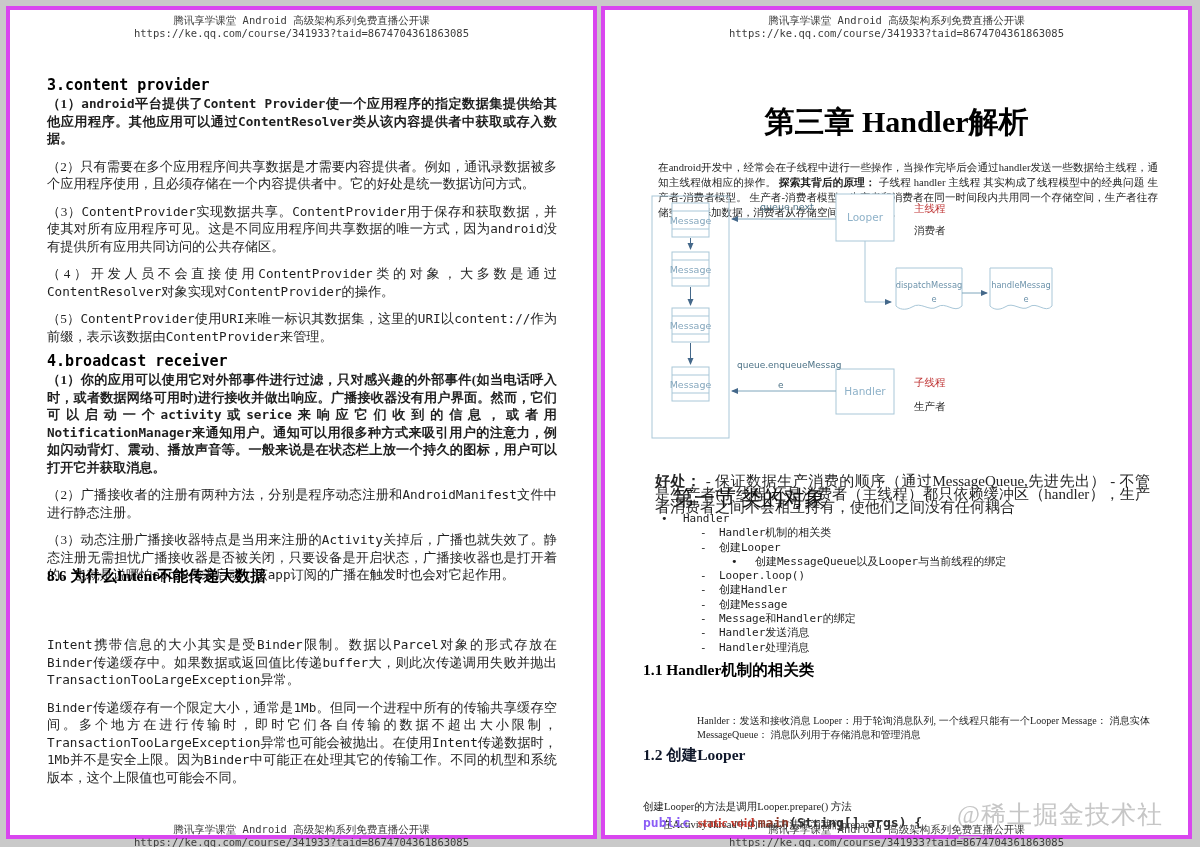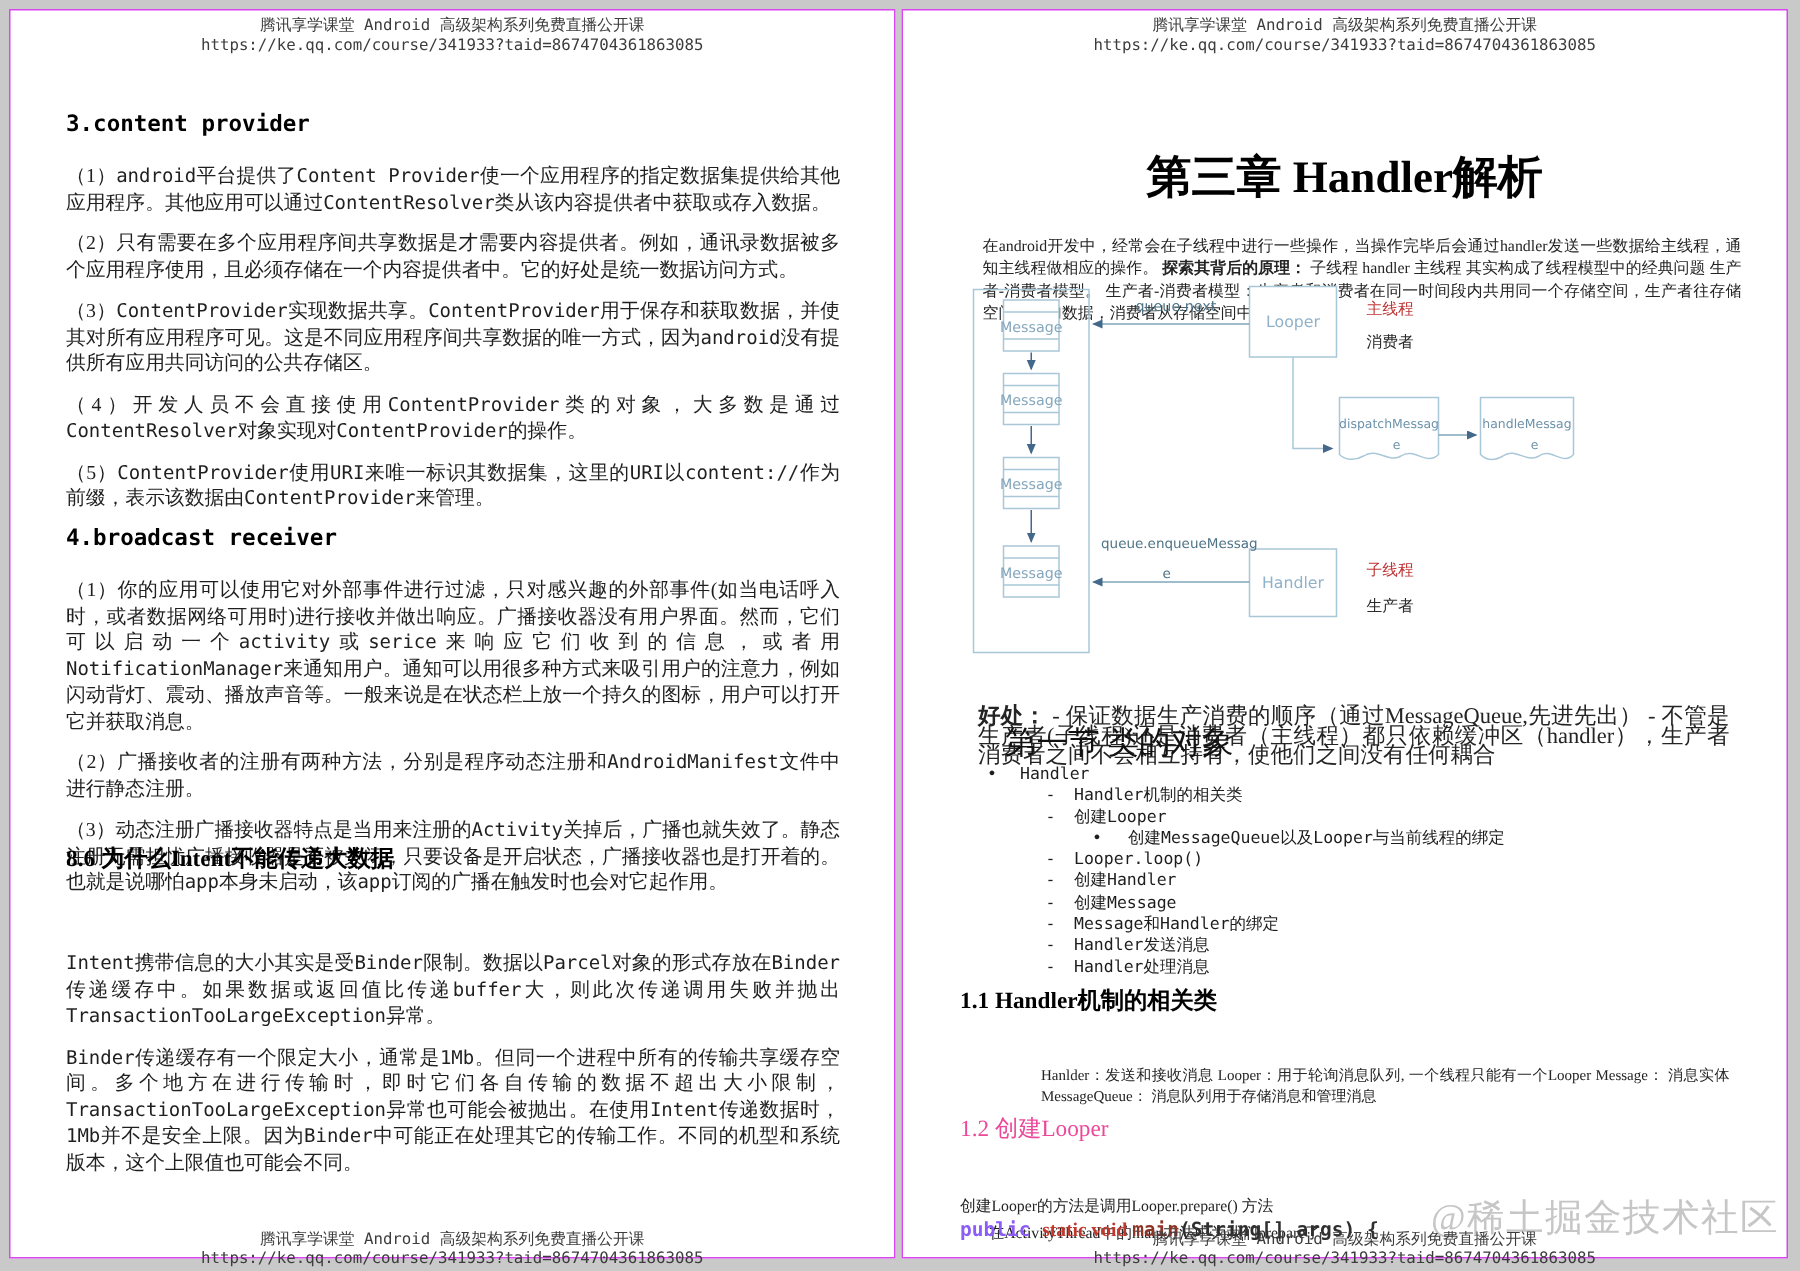--- a/index.html
+++ b/index.html
@@ -6,21 +6,21 @@
   body{
     width:1200px;height:847px;
     background:#c9c9c9;
     font-family:"Liberation Serif","DejaVu Serif",serif;
     overflow:hidden;position:relative;
     color:#1f1f1f;
   }
   .stage{position:absolute;left:0;top:0;width:1200px;height:847px;}
   .page{
     position:absolute;top:6px;width:591px;height:833px;
-    background:#ffffff;border:1px solid #d946ef;box-sizing:border-box;
+    background:#ffffff;border:4px solid #d946ef;box-sizing:border-box;
   }
   .page-left{left:6px;}
   .page-right{left:601px;}
 
   .pg-chrome{
     position:absolute;left:0;width:100%;text-align:center;
     font-family:"DejaVu Sans Mono","Liberation Mono",monospace;
     font-size:10.5px;line-height:12.5px;color:#3c3c3c;
   }
   .pg-header{top:4px;}
@@ -35,21 +35,21 @@
     font-weight:700;font-size:15px;line-height:19px;margin:0;color:#000;
   }
   .serif-head{
     font-family:"Liberation Serif","DejaVu Serif",serif;
     font-weight:700;font-size:15.5px;line-height:20px;margin:0;color:#000;
   }
   .para{
     margin:10px 0 0 0;font-size:13.2px;line-height:17.5px;
     text-align:justify;color:#1f1f1f;
   }
-  .para.first{margin-top:16px;}
+  .para.first{margin-top:0;font-weight:bold;}
   .para.gap-big{margin-top:50px;}
   .sg-code{font-family:"DejaVu Sans Mono","Liberation Mono",monospace;font-size:0.96em;}
   .sg-bold{font-weight:700;}
   .sg-green{color:#8b5cf6;font-weight:700;font-family:"DejaVu Sans Mono",monospace;}
   .sg-red{color:#c2372b;font-family:Liberation Serif, serif;}
   .sg-maroon{color:#8b3626;font-family:"DejaVu Sans Mono",monospace;}
   .sg-dark{color:#2f2f2f;font-family:"DejaVu Sans Mono",monospace;}
 
   
   .r-title{
@@ -75,21 +75,21 @@
   .ol-row .b{position:absolute;top:0;}
   .ol-row .t{display:block;}
   .lv1 .b{left:56px;} .lv1 .t{padding-left:78px;}
   .lv2 .b{left:95px;} .lv2 .t{padding-left:114px;}
   .lv3 .b{left:126px;} .lv3 .t{padding-left:150px;}
   .r-h11{position:absolute;top:650px;left:38px;margin:0;
     font-size:15.5px;font-weight:700;color:#000;}
   .r-para11{position:absolute;top:694px;left:92px;right:38px;
     font-size:10px;line-height:13.5px;color:#242424;text-align:justify;}
   .r-h12{position:absolute;top:735px;left:38px;margin:0;
-    font-size:15.5px;font-weight:400;color:#ec4899;}
+    font-size:15.5px;font-weight:700;color:#0f172a;}
   .r-p12a{position:absolute;top:779px;left:38px;font-size:10.5px;color:#242424;}
   .r-p12b{position:absolute;top:797px;left:57px;font-size:10.5px;color:#242424;text-align:right;}
   .r-code{position:absolute;top:805px;left:38px;
     font-family:"DejaVu Sans Mono","Liberation Mono",monospace;
     font-size:13px;font-weight:700;}
   .r-watermark{
     position:absolute;top:788px;left:352px;
     font-size:25px;letter-spacing:1px;color:#c6c6c6;font-weight:400;
   }
   .diagram-svg{position:absolute;top:180px;left:39px;}

